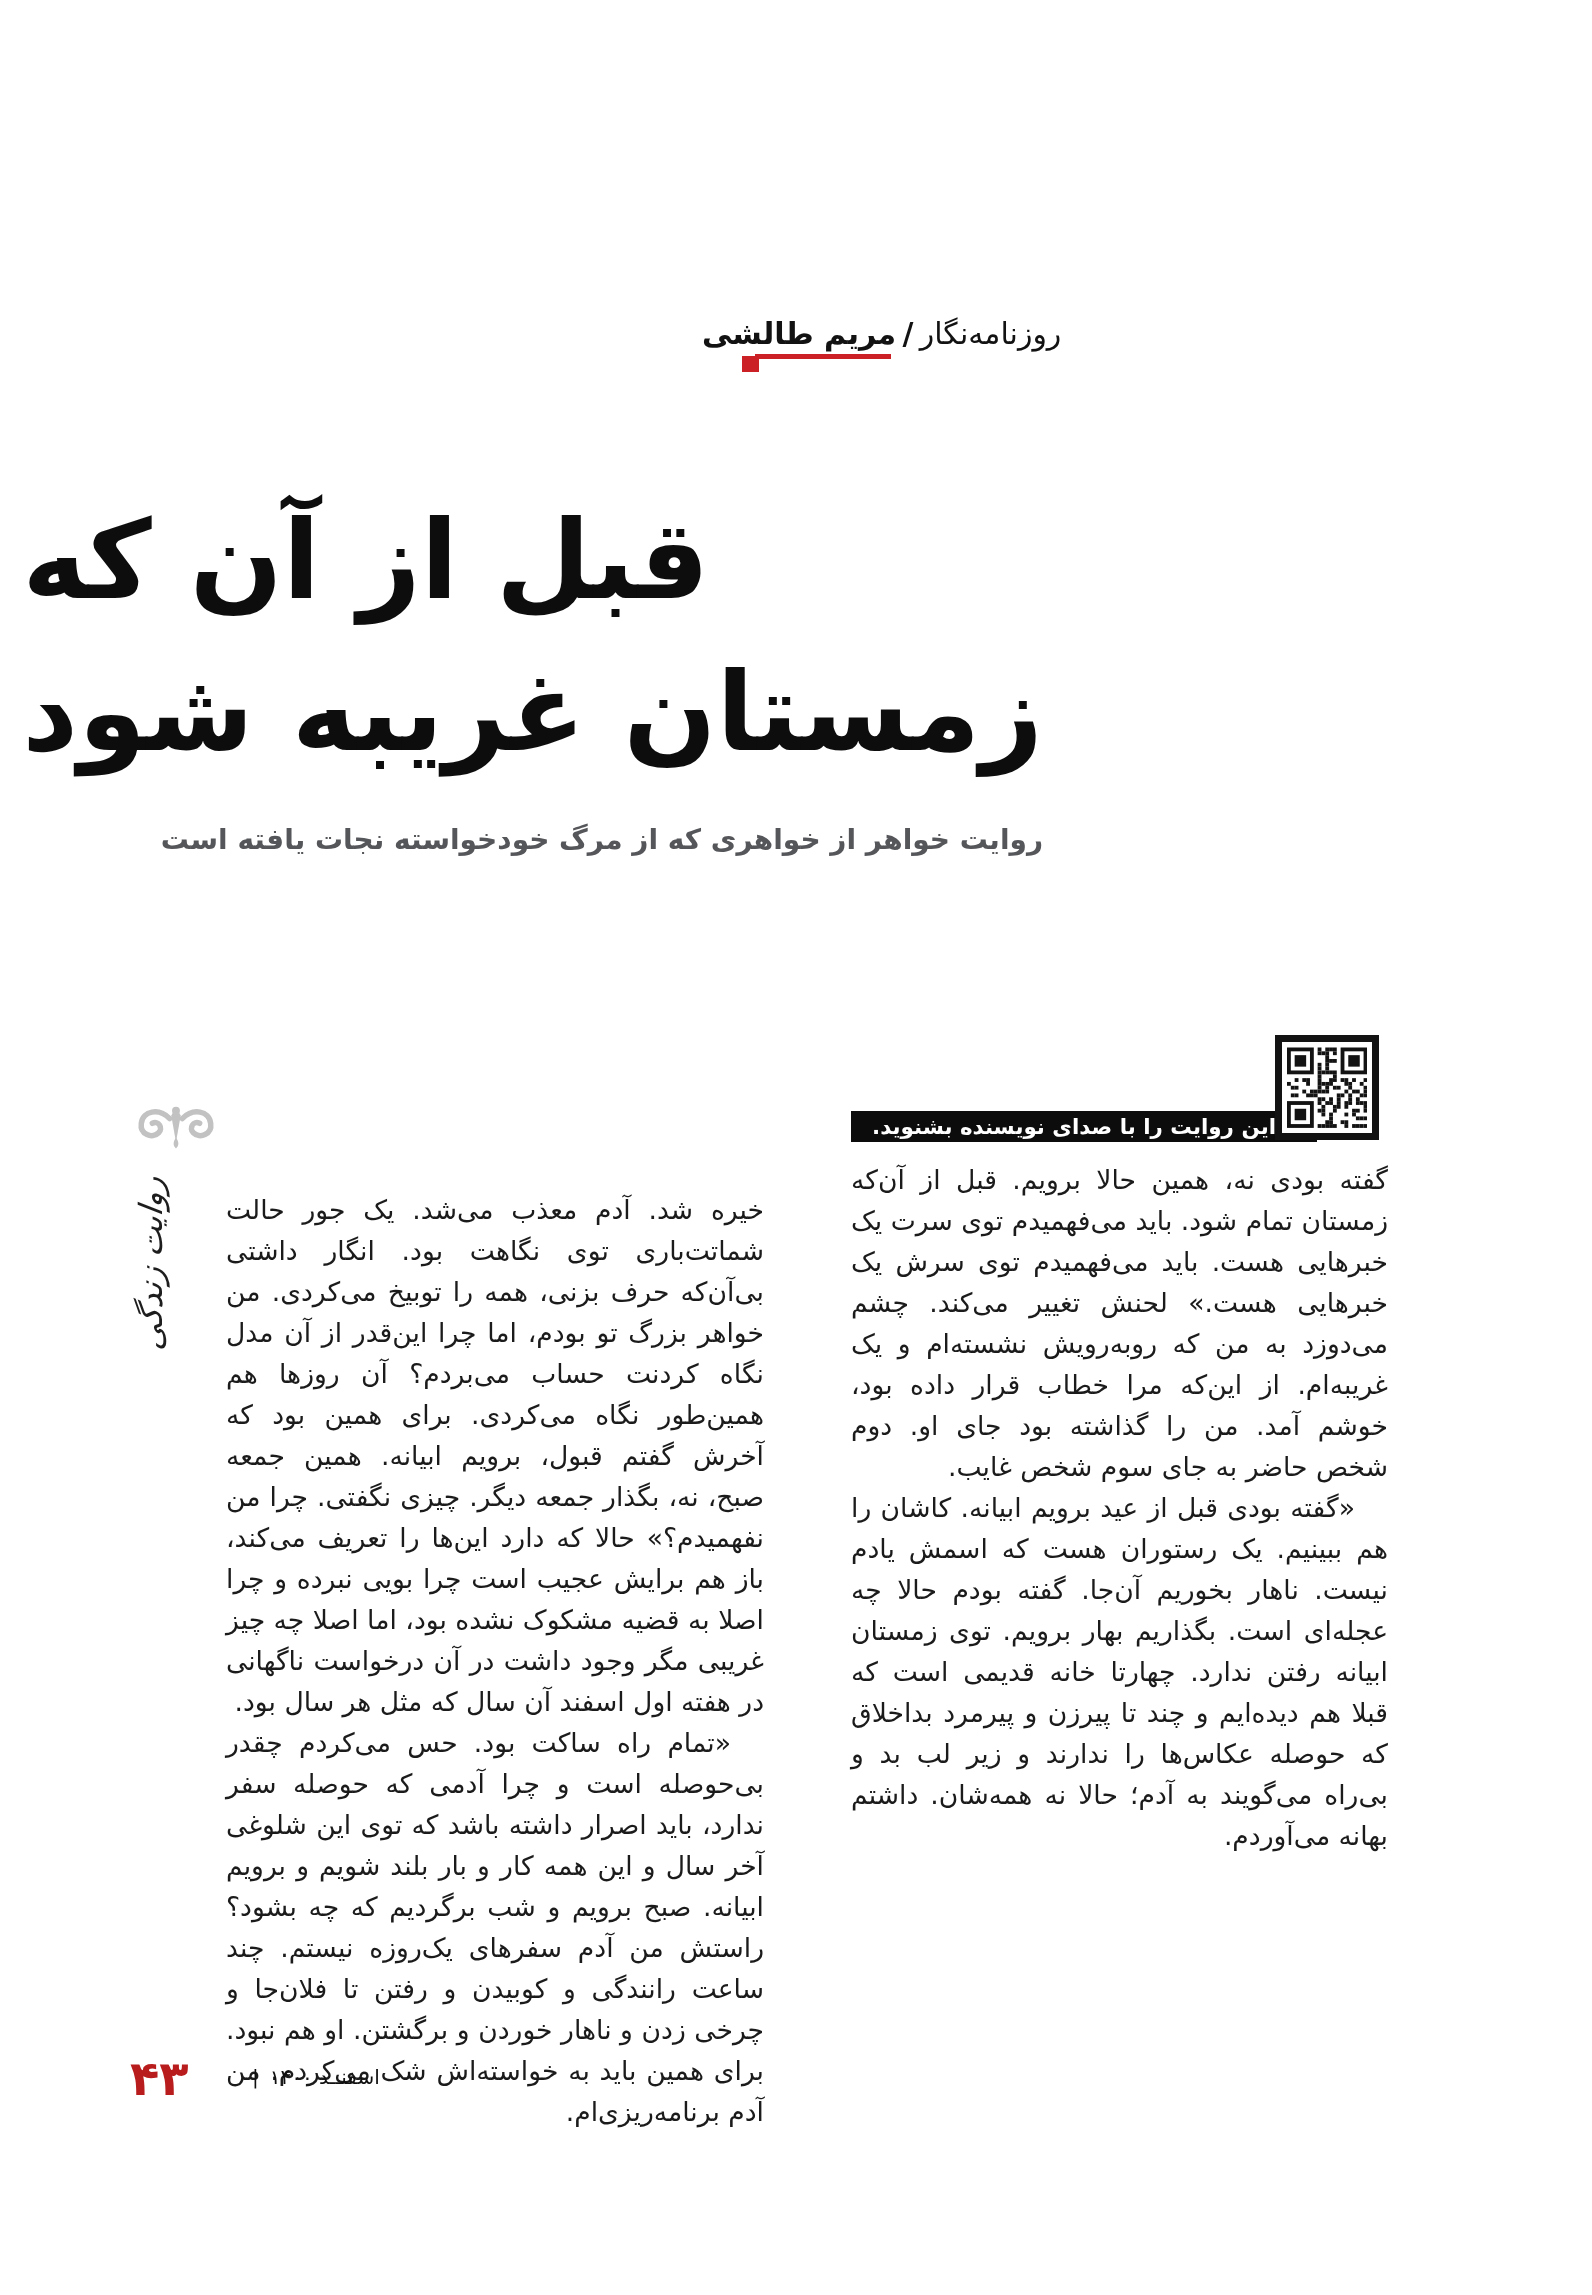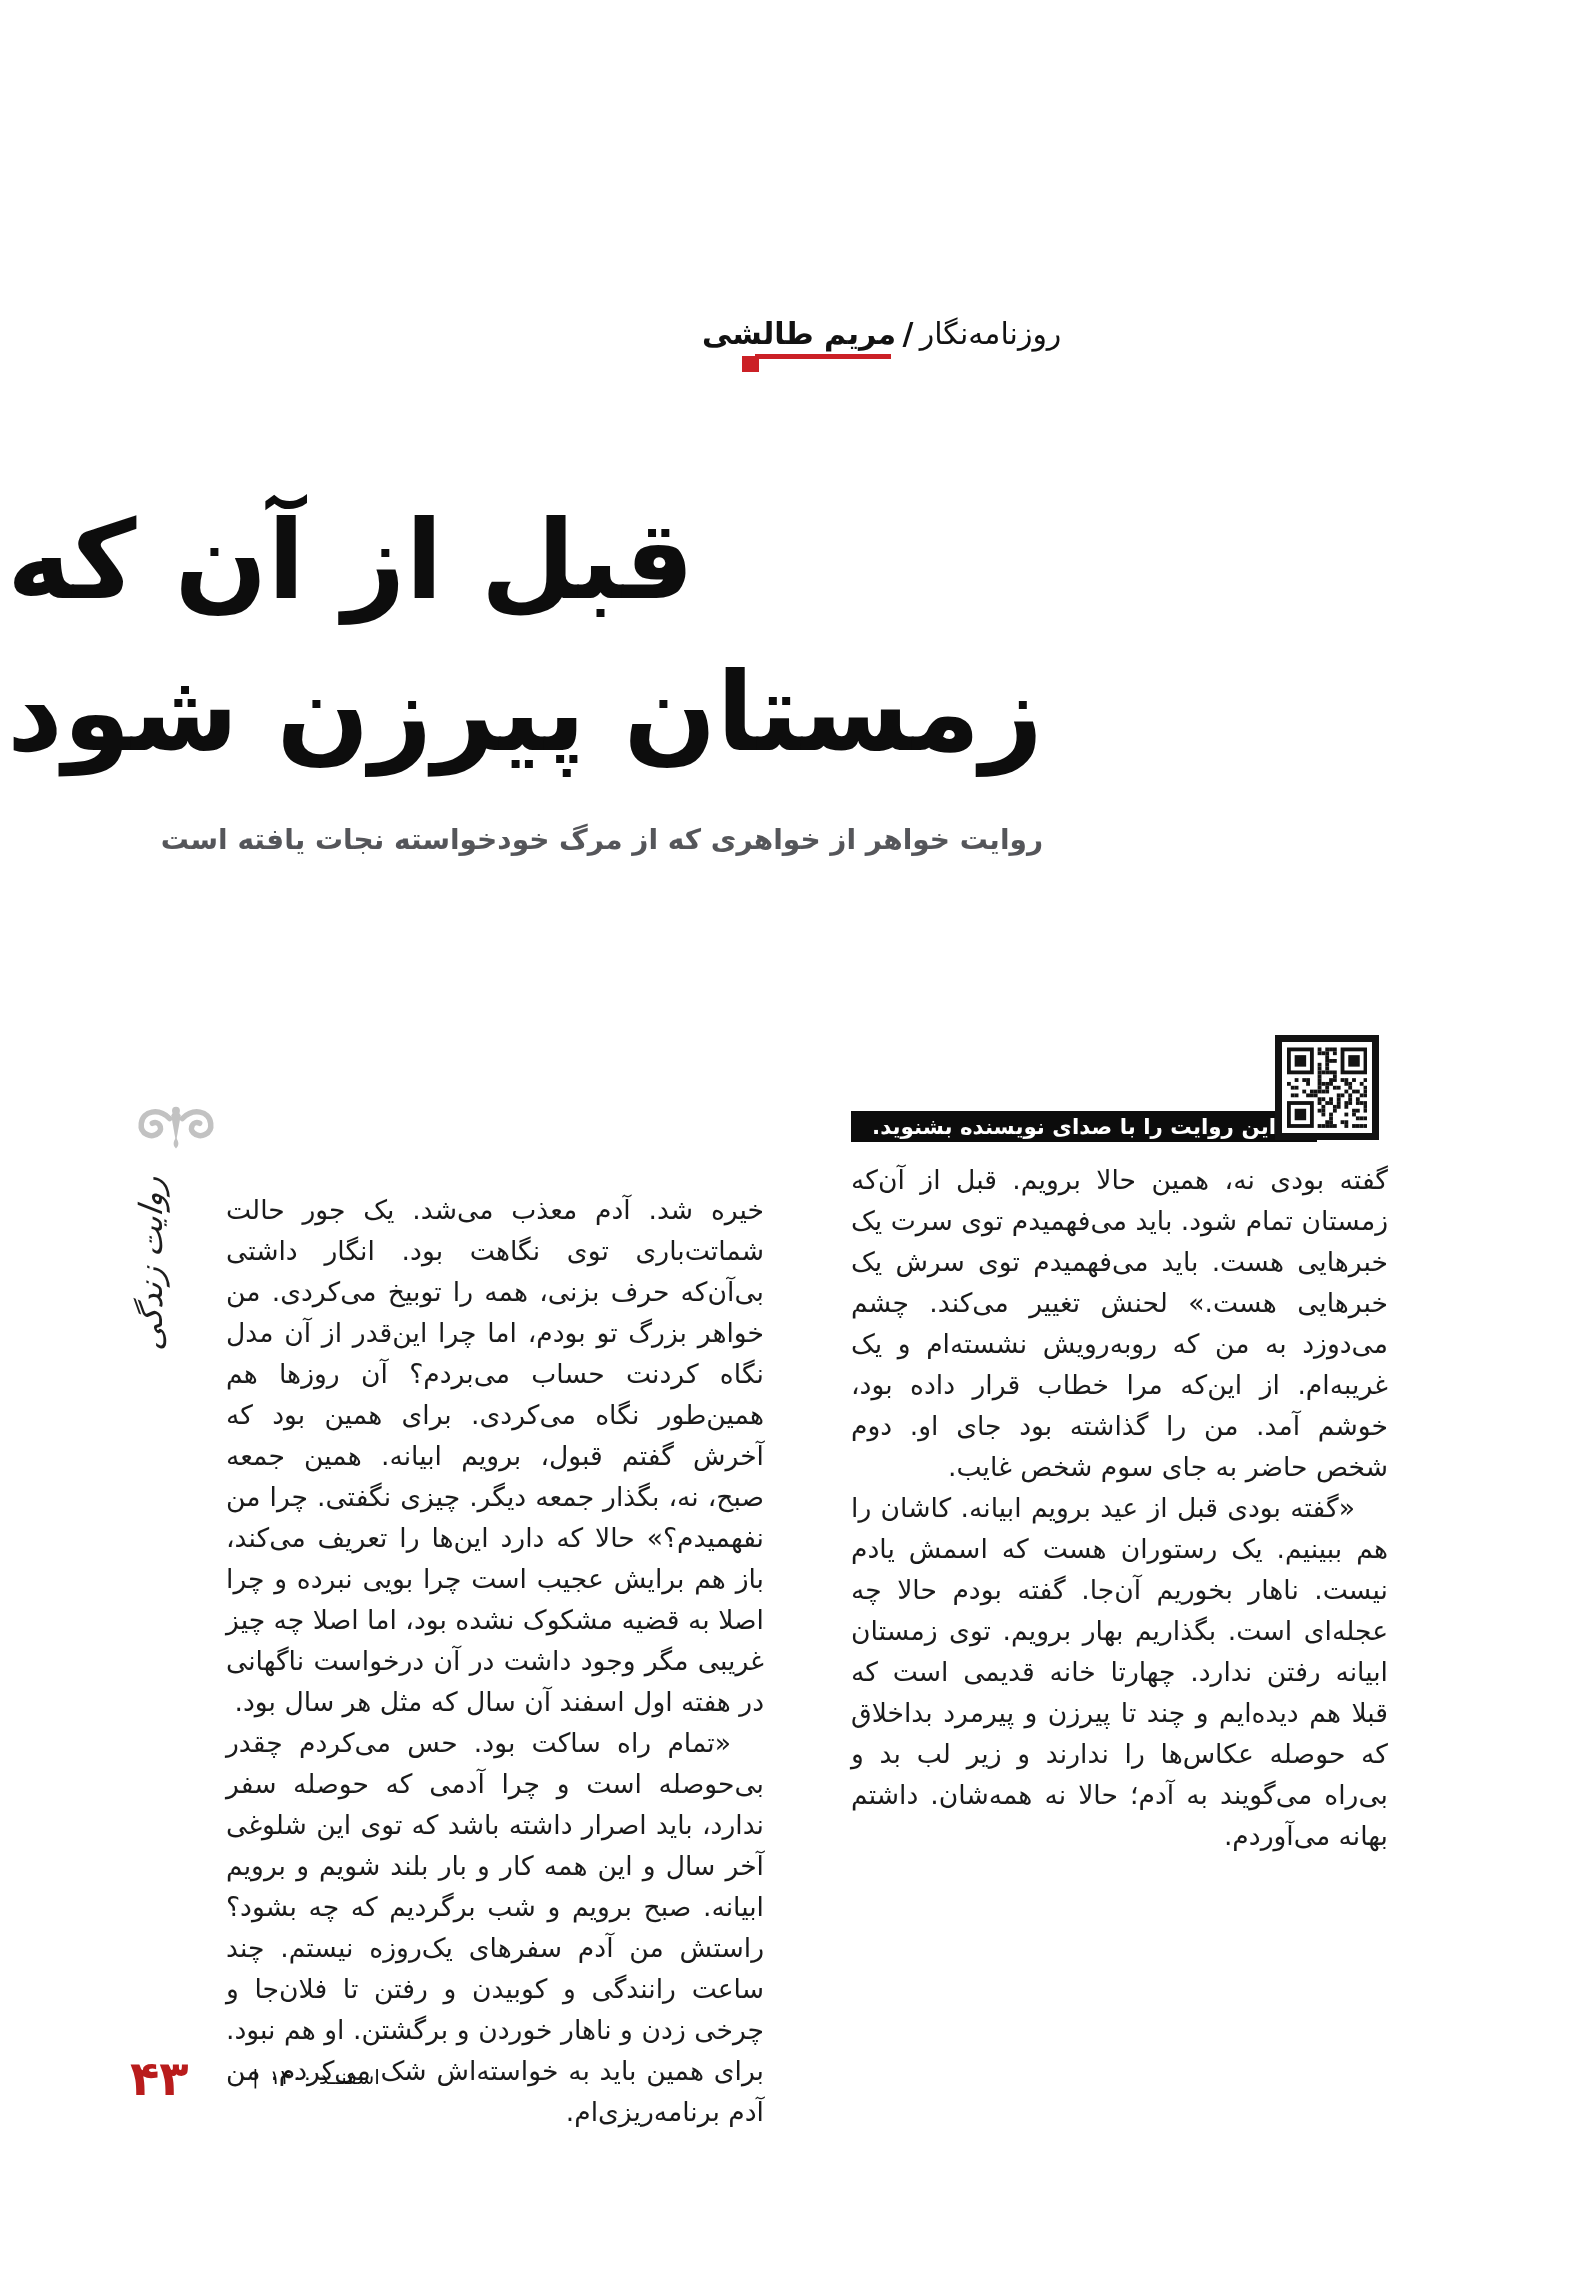--- a/index.html
+++ b/index.html
@@ -86,21 +86,21 @@
       <span class="sep">/</span>
     <span class="role">روزنامه‌نگار</span>
   </div>
   <div class="red-mark">
     <span class="square"></span>
     <span class="bar"></span>
   </div>
 
   <div class="title">
     <div>قبل از آن که</div>
-    <div>زمستان پیرزن شود</div>
+    <div>زمستان غریبه شود</div>
   </div>
   <div class="subtitle">روایت خواهر از خواهری که از مرگ خودخواسته نجات یافته است</div>
 
   <div class="ornament">
     <svg viewBox="0 0 104 54" xmlns="http://www.w3.org/2000/svg">
       <g fill="none" stroke="#c2c2c2" stroke-width="7" stroke-linecap="round">
         <path d="M44 16 C30 2 10 6 8 22 C6 36 22 42 30 34 C36 28 30 18 22 22"></path>
         <path d="M60 16 C74 2 94 6 96 22 C98 36 82 42 74 34 C68 28 74 18 82 22"></path>
       </g>
       <g fill="#c2c2c2">

